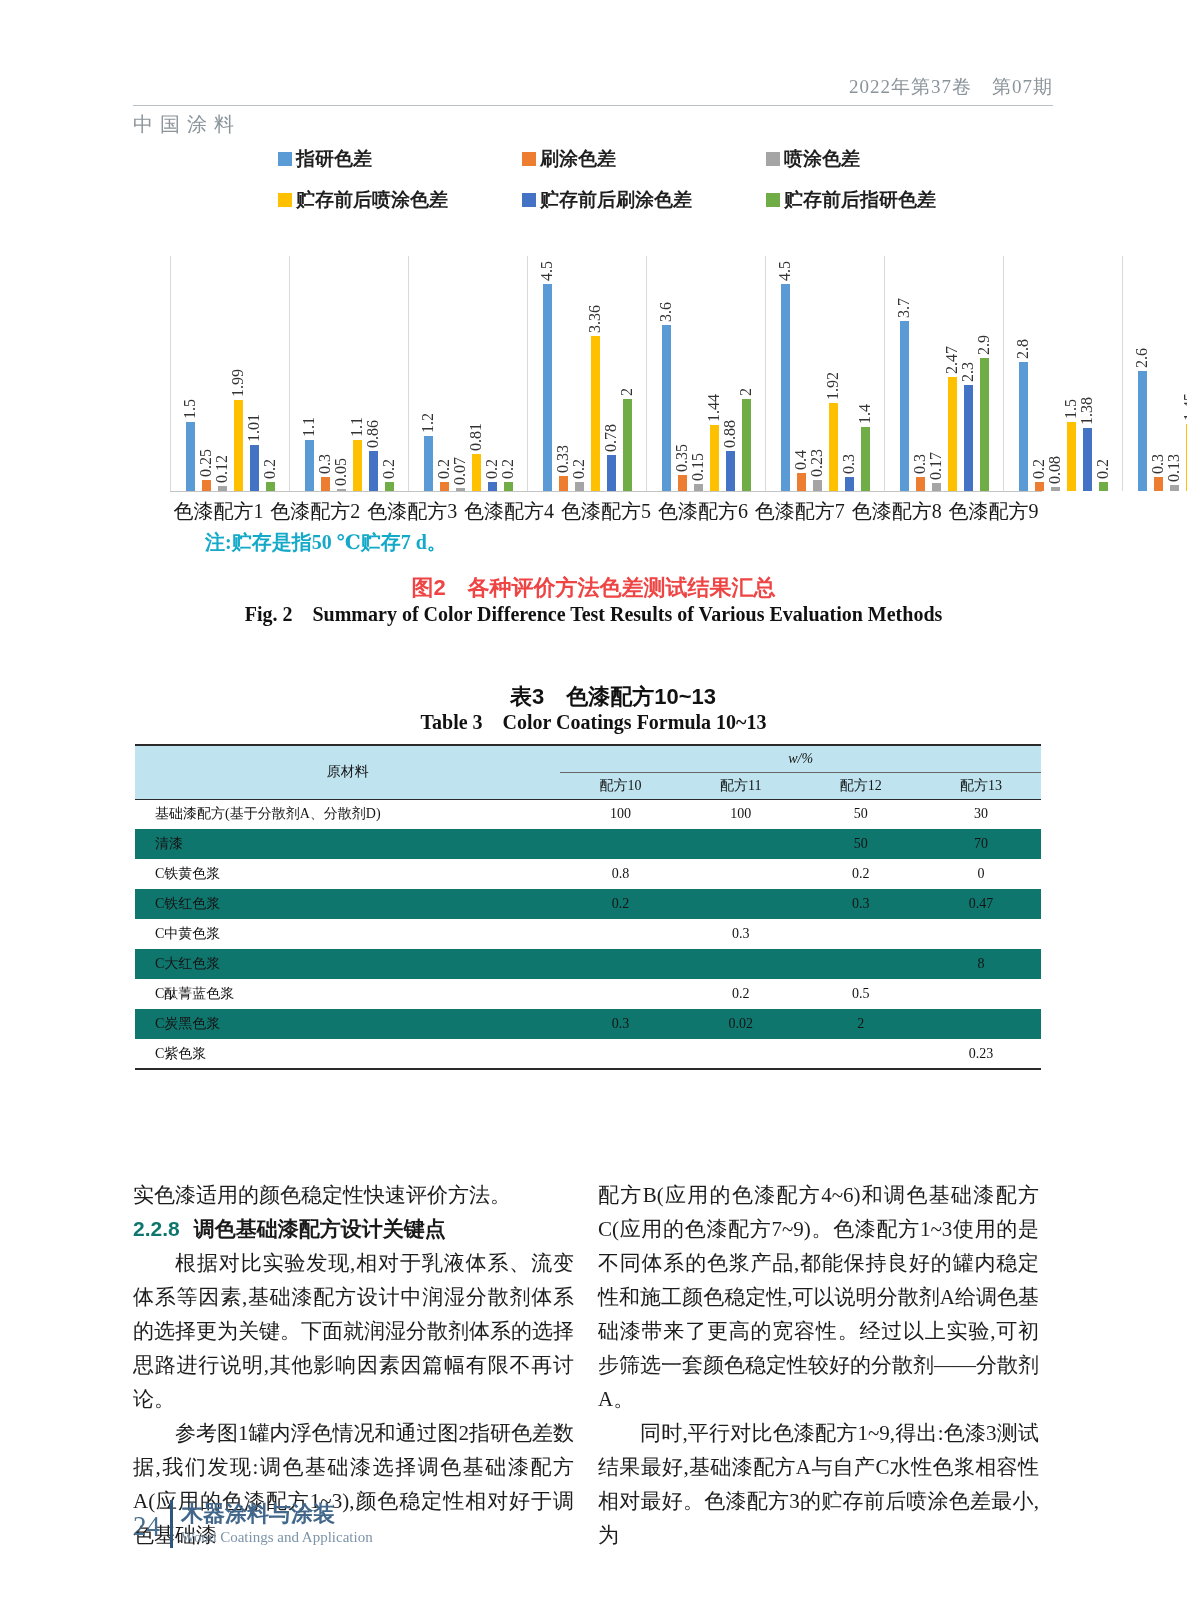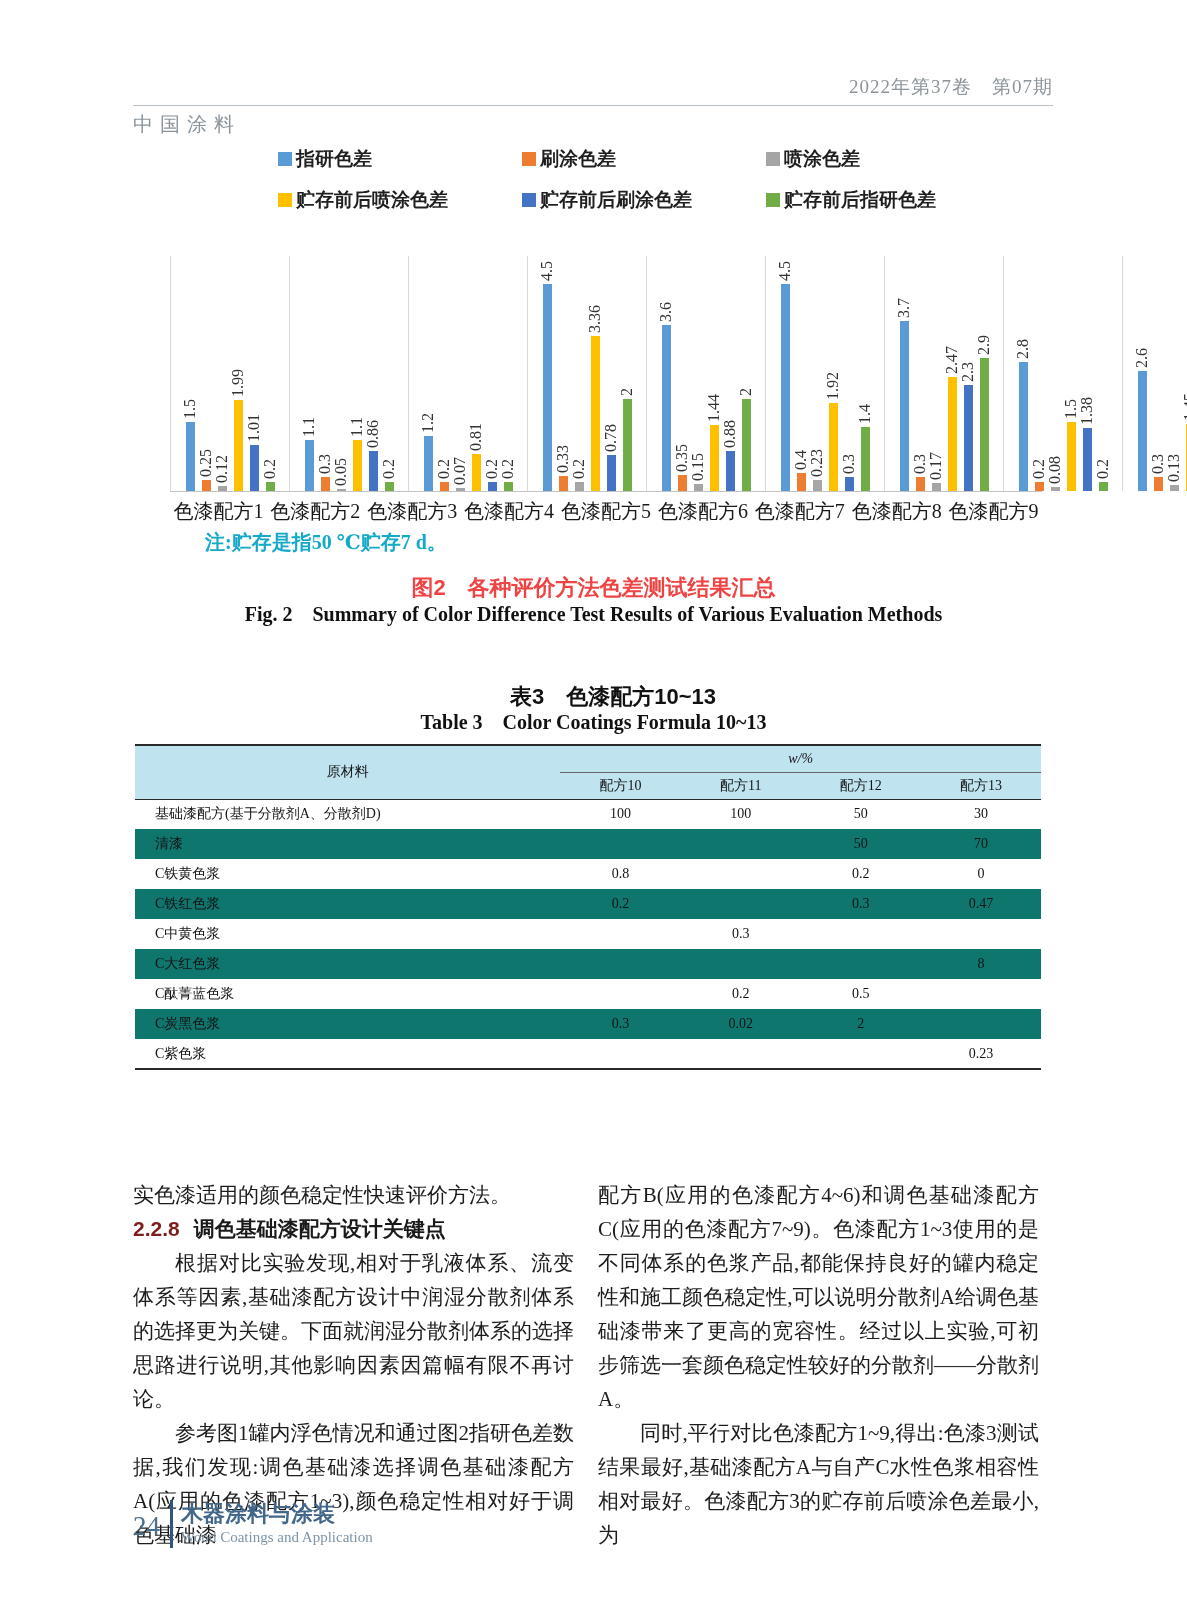--- a/index.html
+++ b/index.html
@@ -91,21 +91,21 @@
   
   .col { position:absolute; top:1178px; width:441px; font-size:21px; line-height:34px;
          text-align:justify; color:#1c1c1c; }
   .col-left { left:133px; }
   .col-right { left:598px; }
   .col p.indent { text-indent:2em; }
   .sec-heading {
     font-family:"Liberation Sans","DejaVu Sans",sans-serif; font-weight:bold;
     font-size:21px; color:#1a1a1a;
   }
-  .sec-num { color:#7f1d1d; margin-right:14px; }
+  .sec-num { color:#0f766e; margin-right:14px; }
   
   .pg-footer { position:absolute; left:133px; top:1500px; display:flex; align-items:center; }
   .pg-num { font-size:27px; color:#4a708f; margin-right:10px; align-self:flex-end; padding-bottom:6px; }
   .ft-bar { width:3px; height:48px; background:#2f567c; margin-right:8px; }
   .ft-col { display:flex; flex-direction:column; justify-content:center; }
   .ft-zh { font-family:"Liberation Sans","DejaVu Sans",sans-serif; font-weight:bold;
            font-size:22px; color:#43678a; line-height:26px; }
   .ft-en { font-size:15px; color:#7c93a8; line-height:20px; }
 </style>
 </head>

